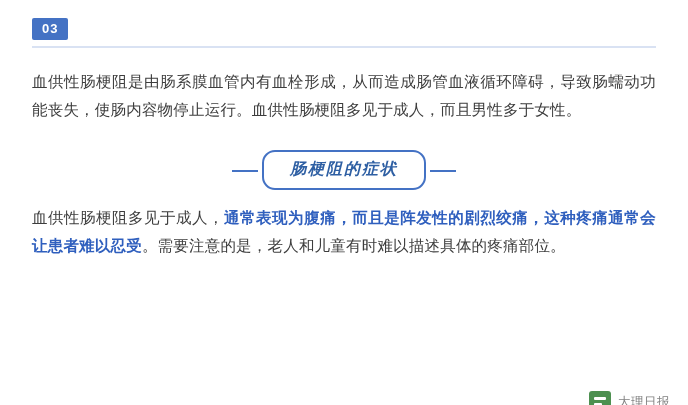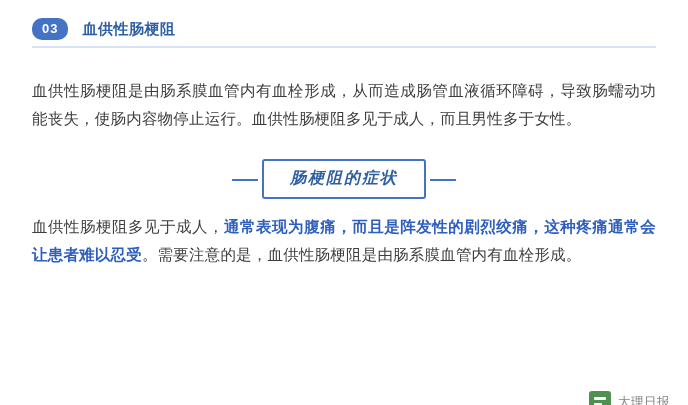--- a/index.html
+++ b/index.html
@@ -32,21 +32,21 @@
     padding-left: 8px;
   }
   .section-num {
     background: #4472c4;
     color: #ffffff;
     font-size: 13px;
     font-weight: bold;
     letter-spacing: 1px;
     padding: 4px 10px 5px 10px;
     line-height: 1;
-    border-radius: 10px;
+    border-radius: 2px;
     font-family: "Liberation Sans", sans-serif;
   }
   .section-title {
     color: #2e5fa3;
     font-size: 15px;
     font-weight: bold;
     margin-left: 14px;
     letter-spacing: 0.5px;
   }
   .head-rule {
@@ -58,41 +58,41 @@
   
   .para {
     font-size: 15.5px;
     line-height: 28px;
     color: #3d3d3d;
     margin: 14px 8px 0 8px;
     text-align: justify;
     letter-spacing: 0.2px;
   }
   .para.first {
-    margin-top: 29px;
+    margin-top: 20px;
     font-family: Liberation Serif, serif;
   }
 
   
   .banner-wrap {
     display: flex;
     justify-content: center;
     margin-top: 26px;
   }
   .banner {
     position: relative;
     display: inline-block;
     border: 2px solid #4472c4;
     color: #2e5fa3;
     font-size: 16px;
     font-weight: bold;
     font-style: italic;
     letter-spacing: 2px;
     padding: 7px 26px 8px 26px;
-    border-radius: 3px;
+    border-radius: 13px;
     background: #ffffff;
   }
   .banner::before,
   .banner::after {
     content: "";
     position: absolute;
     top: 50%;
     width: 26px;
     height: 2px;
     background: #4472c4;
@@ -146,33 +146,32 @@
     letter-spacing: 0.5px;
   }
 </style>
 </head>
 <body>
 
 <div class="page">
 
   <div class="section-head">
     <span class="section-num">03</span>
-    <span class="section-title">血供性肠梗阻</span>
   </div>
   <div class="head-rule"></div>
 
   <p class="para first">血供性肠梗阻是由肠系膜血管内有血栓形成，从而造成肠管血液循环障碍，导致肠蠕动功能丧失，使肠内容物停止运行。血供性肠梗阻多见于成人，而且男性多于女性。</p>
 
   <div class="banner-wrap">
     <span class="banner">肠梗阻的症状</span>
   </div>
 
 
   <p class="para">
-    <span>血供性肠梗阻多见于成人，</span><span class="hl">通常表现为腹痛，而且是阵发性的剧烈绞痛，这种疼痛通常会让患者难以忍受</span><span>。需要注意的是，血供性肠梗阻是由肠系膜血管内有血栓形成。</span>
+    <span>血供性肠梗阻多见于成人，</span><span class="hl">通常表现为腹痛，而且是阵发性的剧烈绞痛，这种疼痛通常会让患者难以忍受</span><span>。需要注意的是，老人和儿童有时难以描述具体的疼痛部位。</span>
   </p>
 
   <div class="watermark">
     <span class="wm-logo"></span>
     <span class="wm-text">大理日报</span>
   </div>
 
 </div>
 
 </body></html>

